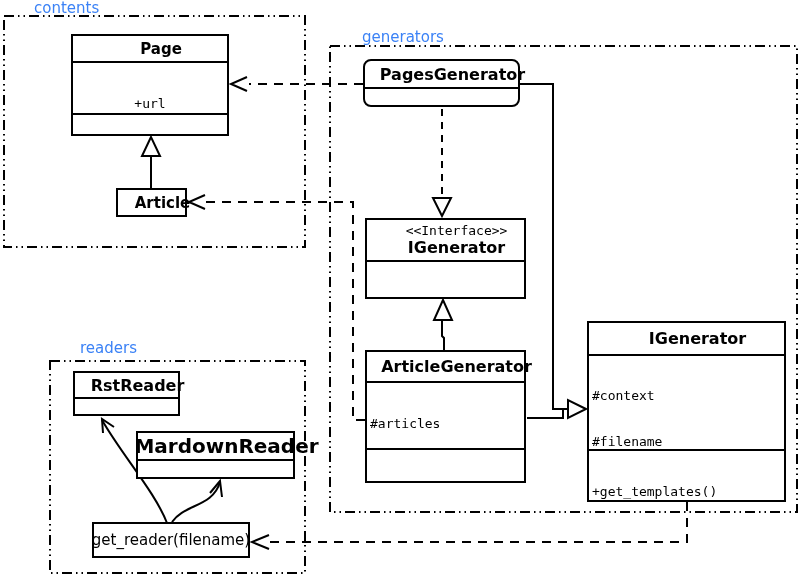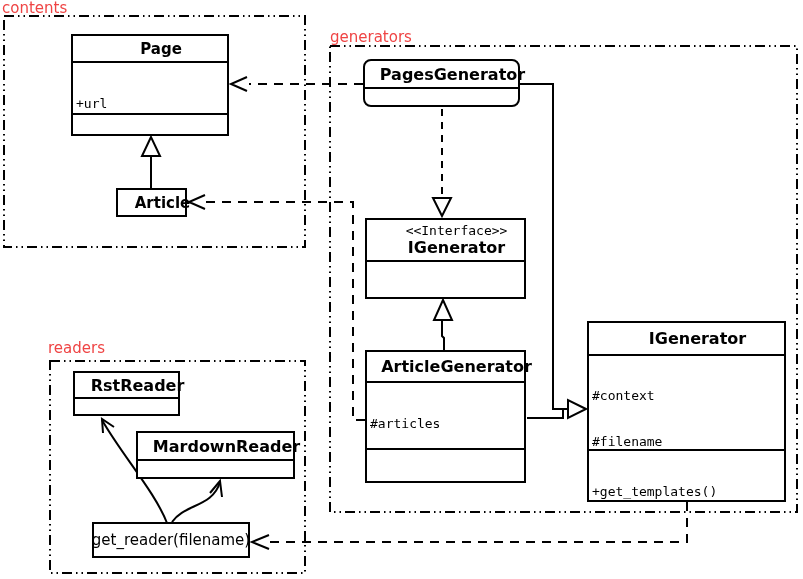--- a/index.html
+++ b/index.html
@@ -2,22 +2,22 @@
 <html><head>
 <meta charset="utf-8">
 <style>
   html,body{margin:0;padding:0;background:#fff;}
   #canvas{
     position:relative;width:803px;height:579px;background:#fff;
     font-family:"DejaVu Sans",sans-serif;color:#000;overflow:hidden;
   }
   #wires{position:absolute;left:0;top:0;z-index:0;}
   .pkg-label{
-    position:absolute;z-index:2;font:15px "DejaVu Sans",sans-serif;color:#ef4444;
-    line-height:15px;white-space:nowrap;
+    position:absolute;z-index:2;font:15px "DejaVu Sans",sans-serif;color:#3b82f6;
+    line-height:15px;white-space:nowrap;margin-left:32px;
   }
   .uml{
     position:absolute;z-index:1;box-sizing:border-box;background:#fff;
     border:2px solid #000;display:flex;flex-direction:column;
   }
   .uml .title{
     display:flex;flex-direction:column;align-items:center;justify-content:center;
     font:bold 15px "DejaVu Sans",sans-serif;box-sizing:border-box;flex:0 0 auto;
     text-align:center;white-space:nowrap;padding-left:22px;
   }
@@ -73,21 +73,21 @@
     <path d="M 172,522 C 184,504 213,507 220,482" fill="none" stroke="#000" stroke-width="2"></path>
     <polyline points="210,493 220,481 222,497" fill="none" stroke="#000" stroke-width="2"></polyline>
   </svg>
 
   <div class="pkg-label" style="left:2px;top:1px;">contents</div>
   <div class="pkg-label" style="left:330px;top:30px;">generators</div>
   <div class="pkg-label" style="left:48px;top:341px;">readers</div>
 
   <div class="uml" style="left:71px;top:34px;width:158px;height:102px;">
     <div class="title" style="height:25px;">Page</div>
-    <div class="sect mono" style="height:52px;">
+    <div class="sect mono" style="height:52px;text-align:center;">
       <div>+url</div>
       
       
     </div>
     <div class="sect mono" style="flex:1;">
       
     </div>
   </div>
 
   <div class="uml" style="left:116px;top:188px;width:71px;height:29px;">
@@ -144,21 +144,21 @@
   </div>
 
   <div class="uml" style="left:73px;top:371px;width:107px;height:45px;justify-content:flex-end;">
     <div class="title" style="height:24px;font-size:16px;">RstReader</div>
     <div class="sect mono" style="flex:1;">
       
     </div>
   </div>
 
   <div class="uml" style="left:136px;top:431px;width:159px;height:48px;">
-    <div class="title" style="height:26px;font-size:16px;">MardownReader</div>
+    <div class="title" style="height:26px;font-size:20px;">MardownReader</div>
     <div class="sect mono" style="flex:1;">
       
     </div>
   </div>
 
   <div class="plainbox" style="left:92px;top:522px;width:158px;height:36px;">get_reader(filename)</div>
 
 </div>
 
 </body></html>

